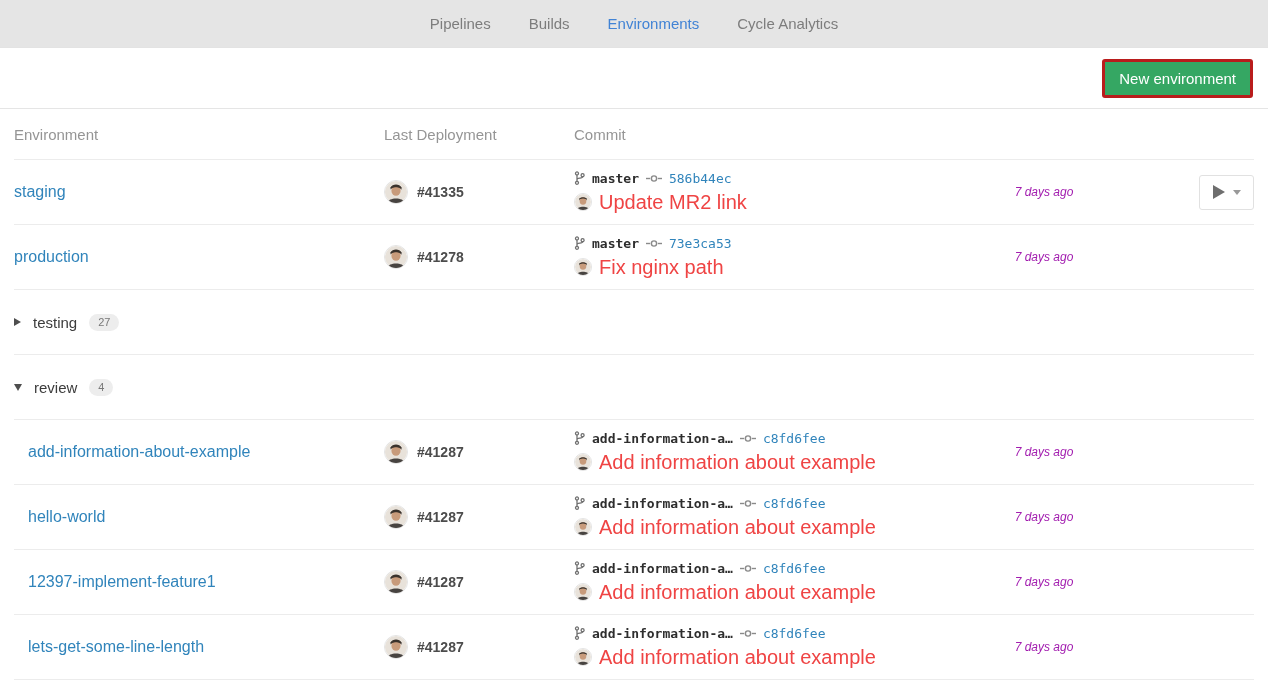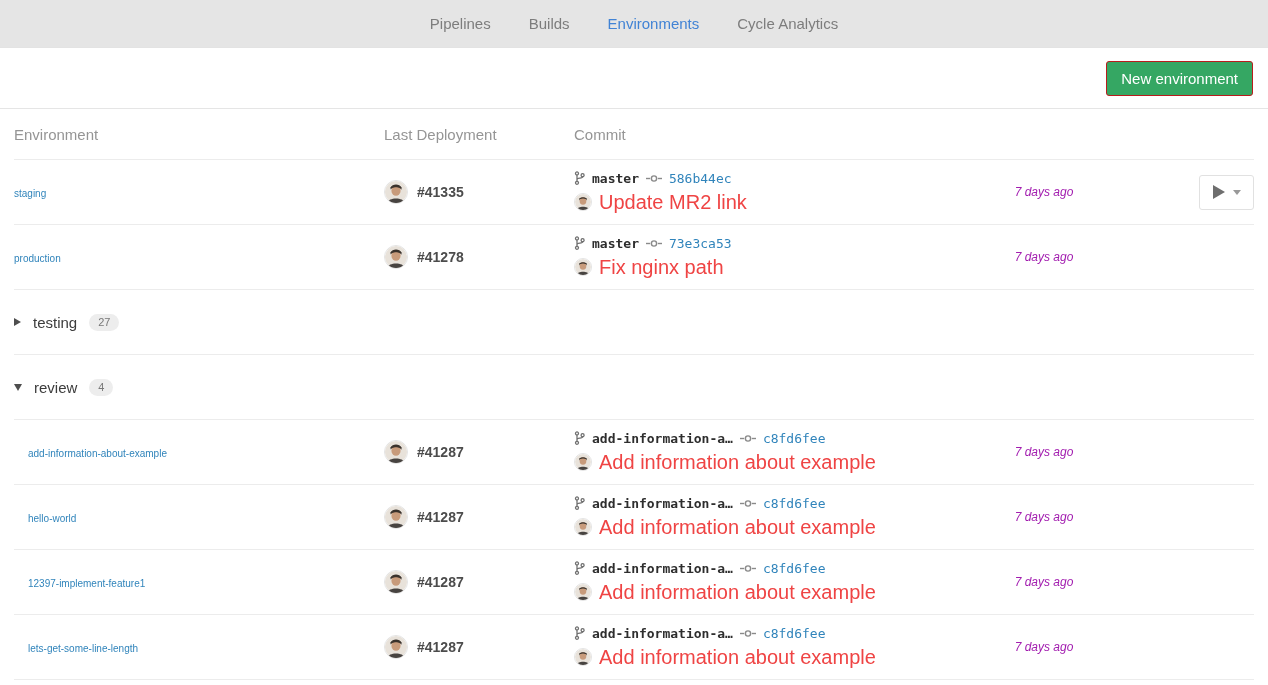--- a/index.html
+++ b/index.html
@@ -8,31 +8,31 @@
 
   
   .subnav { height:48px; background:#e5e5e5; border-bottom:1px solid #e3e3e3;
     display:flex; align-items:center; justify-content:center; gap:38px; }
   .subnav .tab { font-size:15px; color:#7d7d7d; cursor:pointer; line-height:48px; }
   .subnav .tab.active { color:var(--tab-active,#4183d5); }
 
   
   .actions-bar { height:61px; border-bottom:1px solid #e5e5e5; display:flex;
     align-items:center; justify-content:flex-end; padding:0 15px; }
-  .btn-new { background:var(--accent,#35a763); border:1px solid #b91c1c; color:#fff;
+  .btn-new { background:var(--accent,#35a763); border:3px solid #b91c1c; color:#fff;
     font-size:15px; font-family:inherit; padding:8px 14px; border-radius:3px; cursor:pointer; }
 
   
   .table-wrap { margin:0 14px; }
   .grid-row { display:grid; grid-template-columns:370px 190px 1fr 120px 150px;
     align-items:center; border-bottom:1px solid #ececec; min-height:65px; }
   .thead-row { min-height:51px; border-bottom:1px solid #ececec; }
   .thead-row .th { font-size:15px; color:#959595; }
 
-  .env-link { font-size:10px; color:var(--link,#3084bb); text-decoration:none; }
+  .env-link { font-size:16px; color:var(--link,#3084bb); text-decoration:none; }
   .grid-row.indent .env-cell { padding-left:14px; }
 
   .deploy-cell { display:flex; align-items:center; gap:9px; }
   .build-id { font-size:14px; font-weight:bold; color:#4c4c4c; }
 
   .commit-cell { font-size:14px; }
   .commit-line1 { display:flex; align-items:center; gap:7px; }
   .branch-name { font-family:"DejaVu Sans Mono", monospace; font-weight:bold;
     font-size:13px; color:#2e2e2e; }
   .sha-link { font-family:"DejaVu Sans Mono", monospace; font-size:13px;

